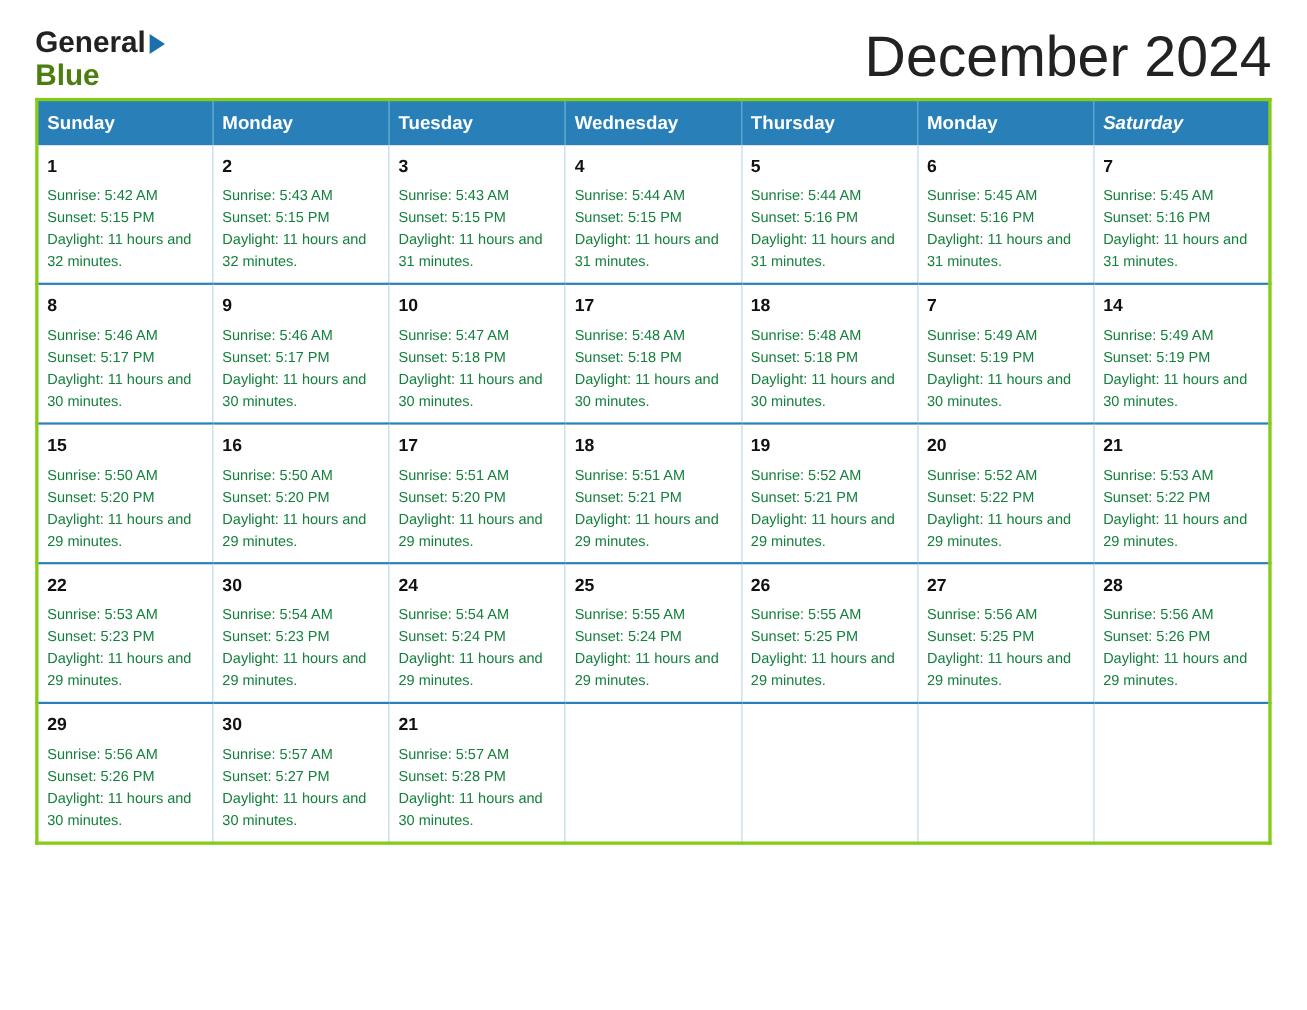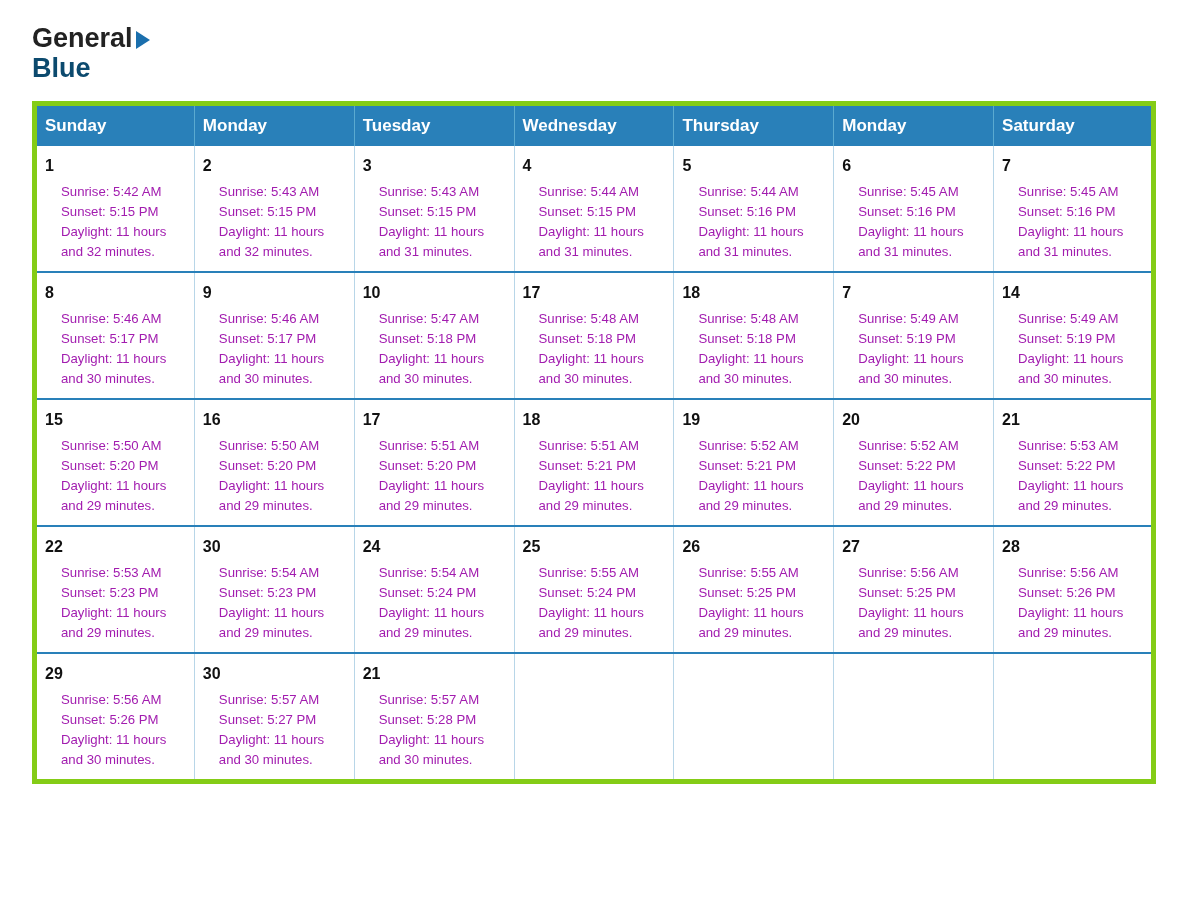--- a/index.html
+++ b/index.html
@@ -8,53 +8,54 @@
       background: #fff;
       color: #222;
       padding: 24px 32px;
       width: 1188px;
       min-height: 918px;
     }
     .header-row {
       display: flex;
       justify-content: space-between;
       align-items: flex-start;
-      margin-bottom: 18px;
+      margin-bottom: 6px;
     }
     .title-block {
       text-align: right;
     }
     .title-block h1 {
       font-size: 52px;
       font-weight: 400;
       color: #222;
       line-height: 1.1;
     }
     .title-block .subtitle {
       font-size: 20px;
       color: #333;
       margin-top: 4px;
     }
     .calendar {
       width: 100%;
       border-collapse: collapse;
-      border: 5px solid #84cc16;
+      border: 3px solid #84cc16;
       padding-left: 14px;
     }
     .calendar th {
       background: #2980b9;
       color: #fff;
       font-size: 17px;
       font-weight: 600;
       padding: 10px 8px;
       text-align: left;
       border-right: 1px solid #5aaad0;
     }
     .calendar th:last-child {
       border-right: none;
+      font-style: italic;
     }
     .calendar td {
       vertical-align: top;
       padding: 8px 8px 10px 8px;
       border-right: 1px solid #b8d6e8;
       border-bottom: 2px solid #2980b9;
       width: calc(100% / 7);
       font-size: 13.5px;
       line-height: 1.55;
       min-height: 100px;
@@ -66,24 +67,23 @@
       border-bottom: none;
     }
     .day-number {
       font-size: 16px;
       font-weight: 600;
       display: block;
       margin-bottom: 3px;
       color: #111;
     }
     .day-info {
-      color: #a21caf;
+      color: #15803d;
       font-size: 13.2px;
       line-height: 1.5;
-      margin-left: 16px;
     }
     .empty-cell {
       background: #fff;
     }
     .logo-wrapper {
       display: flex;
       align-items: center;
     }
     .logo-text-group {
       display: flex;
@@ -104,38 +104,39 @@
       height: 0;
       border-top: 9px solid transparent;
       border-bottom: 9px solid transparent;
       border-left: 14px solid #1a6fad;
       position: relative;
       top: 1px;
     }
     .logo-line2 {
       font-size: 27px;
       font-weight: bold;
-      color: #0c4a6e;
+      color: #4d7c0f;
       margin-top: 0px;
     }
   </style>
 </head>
 <body>
 
 <div class="header-row">
   <div class="logo-wrapper">
     <div class="logo-text-group">
       <div class="logo-line1">
         <span>General</span>
           <span class="logo-arrow"></span>
       </div>
       <div class="logo-line2">Blue</div>
     </div>
   </div>
   <div class="title-block">
+    <h1>December 2024</h1>
   </div>
 </div>
 
 <table class="calendar">
   <thead>
     <tr>
     <th>Sunday</th>
         <th>Monday</th>
         <th>Tuesday</th>
         <th>Wednesday</th>

